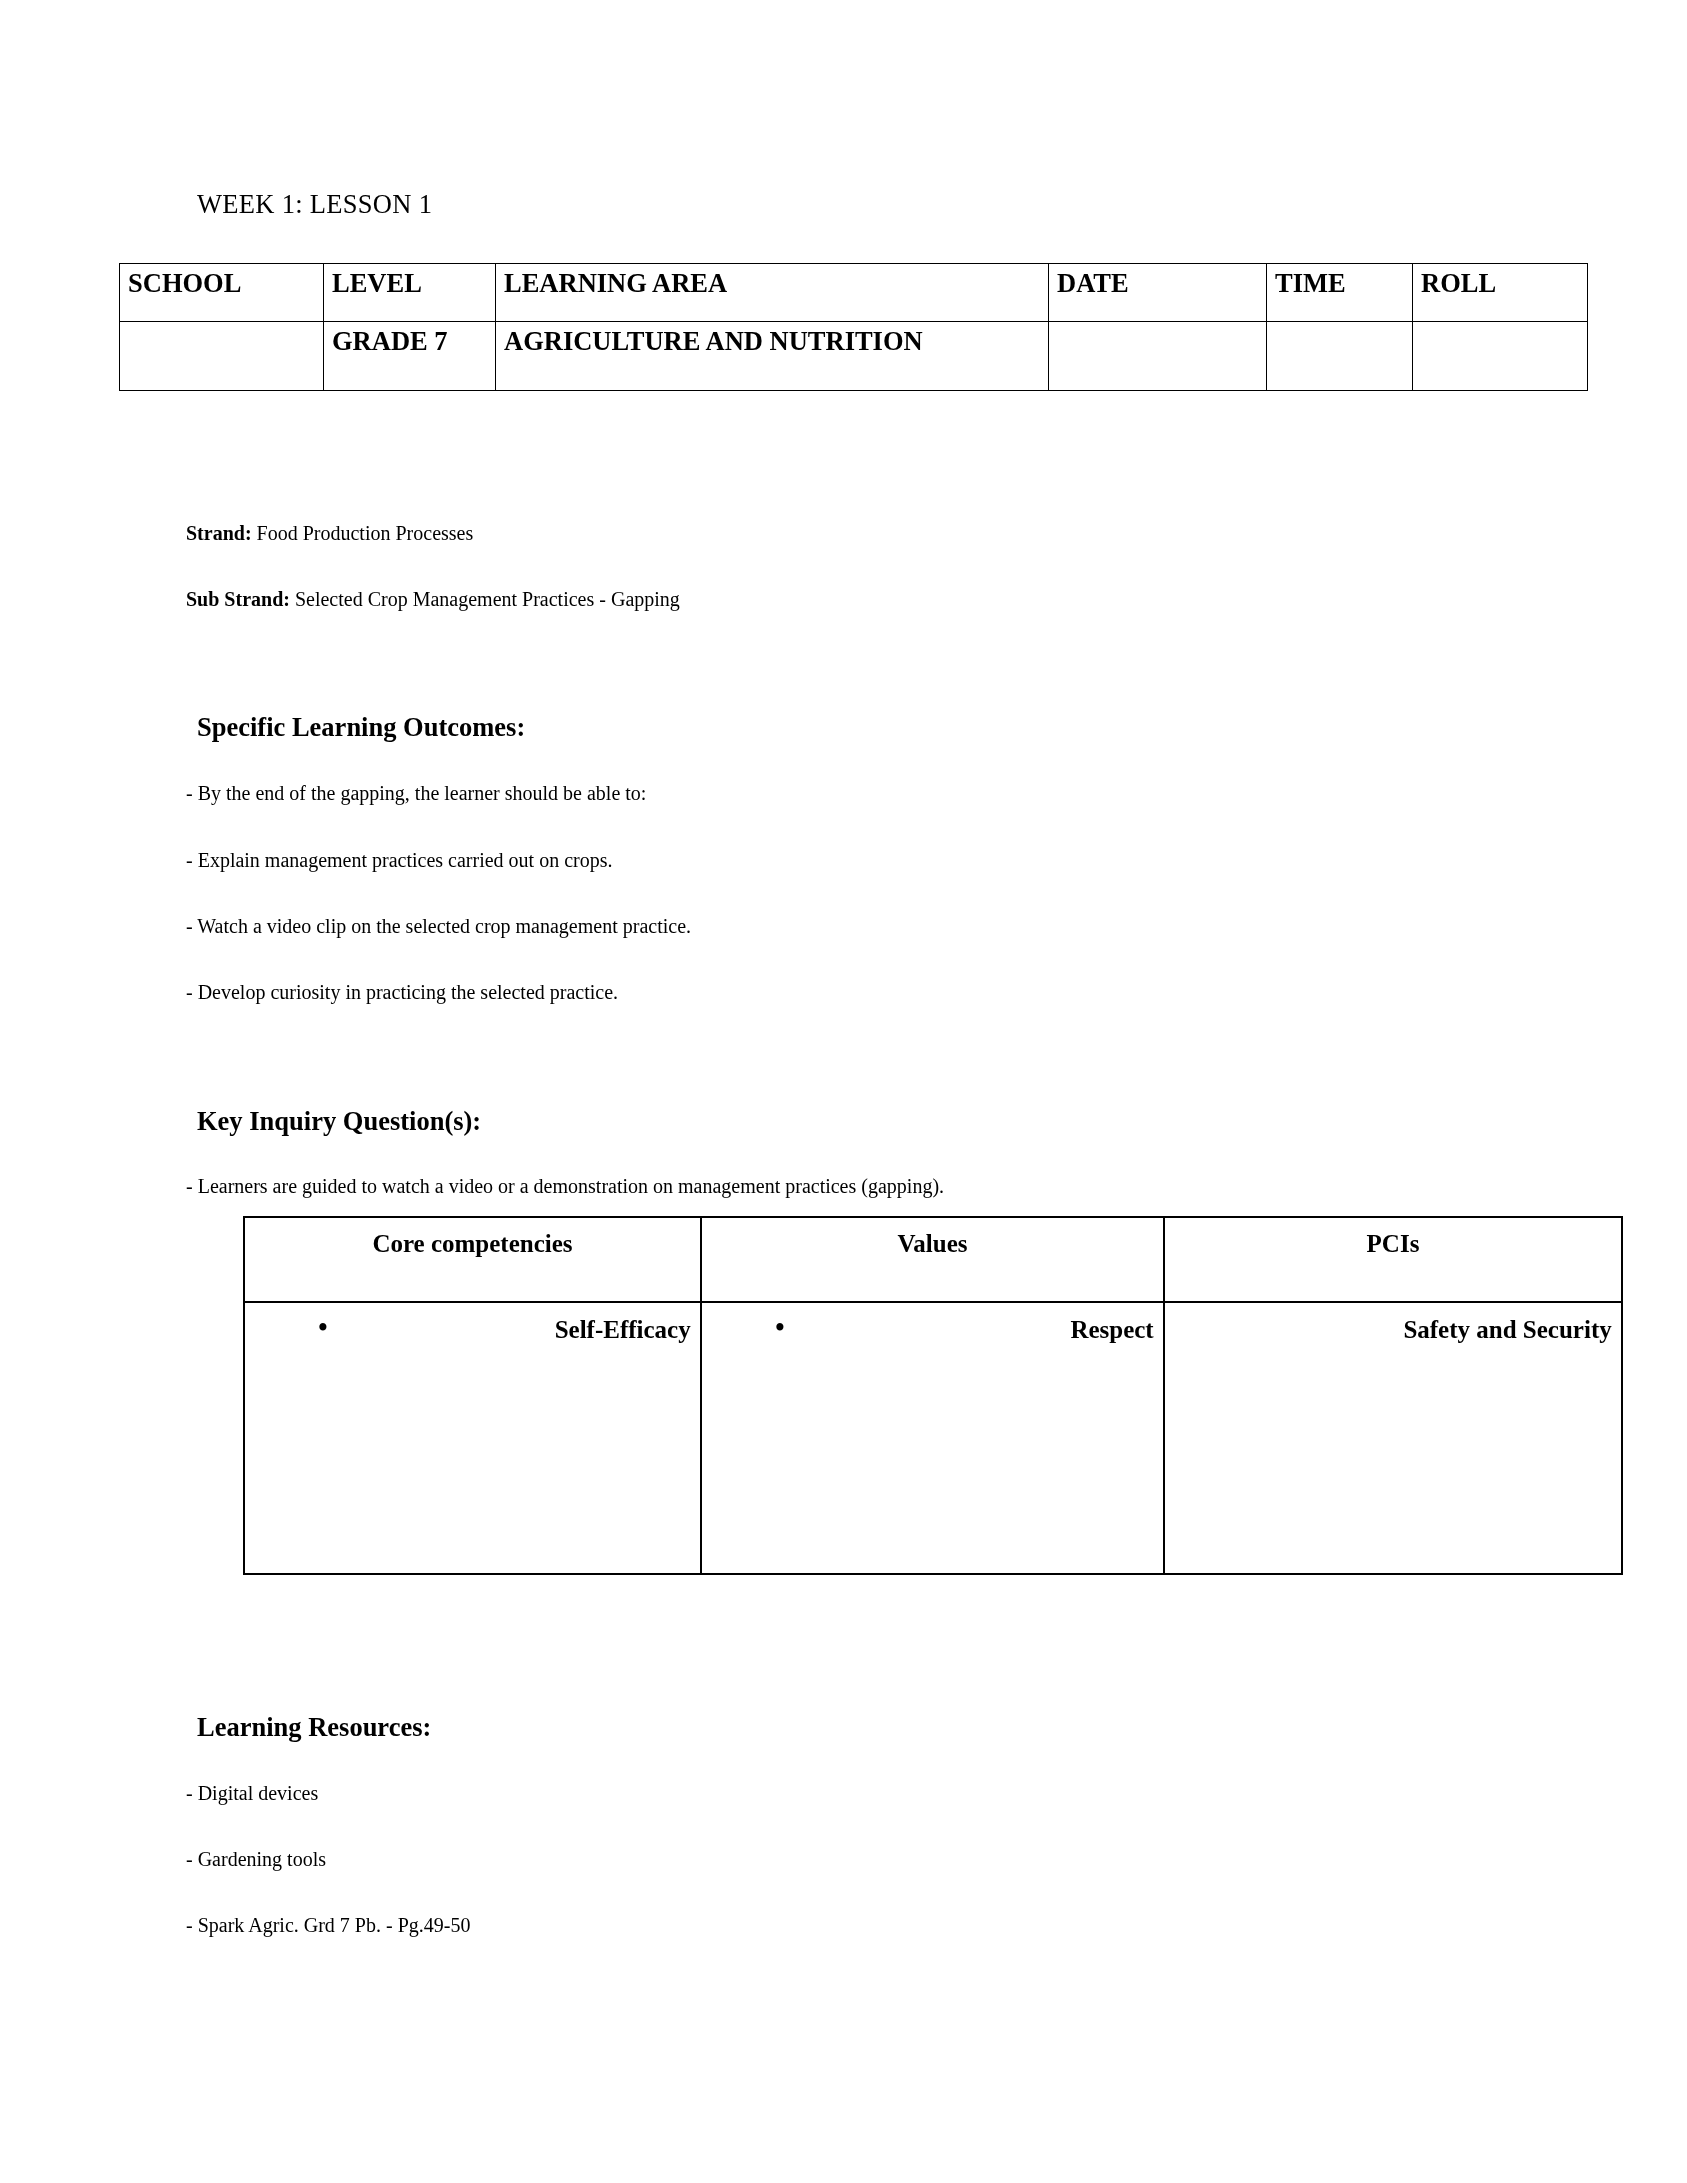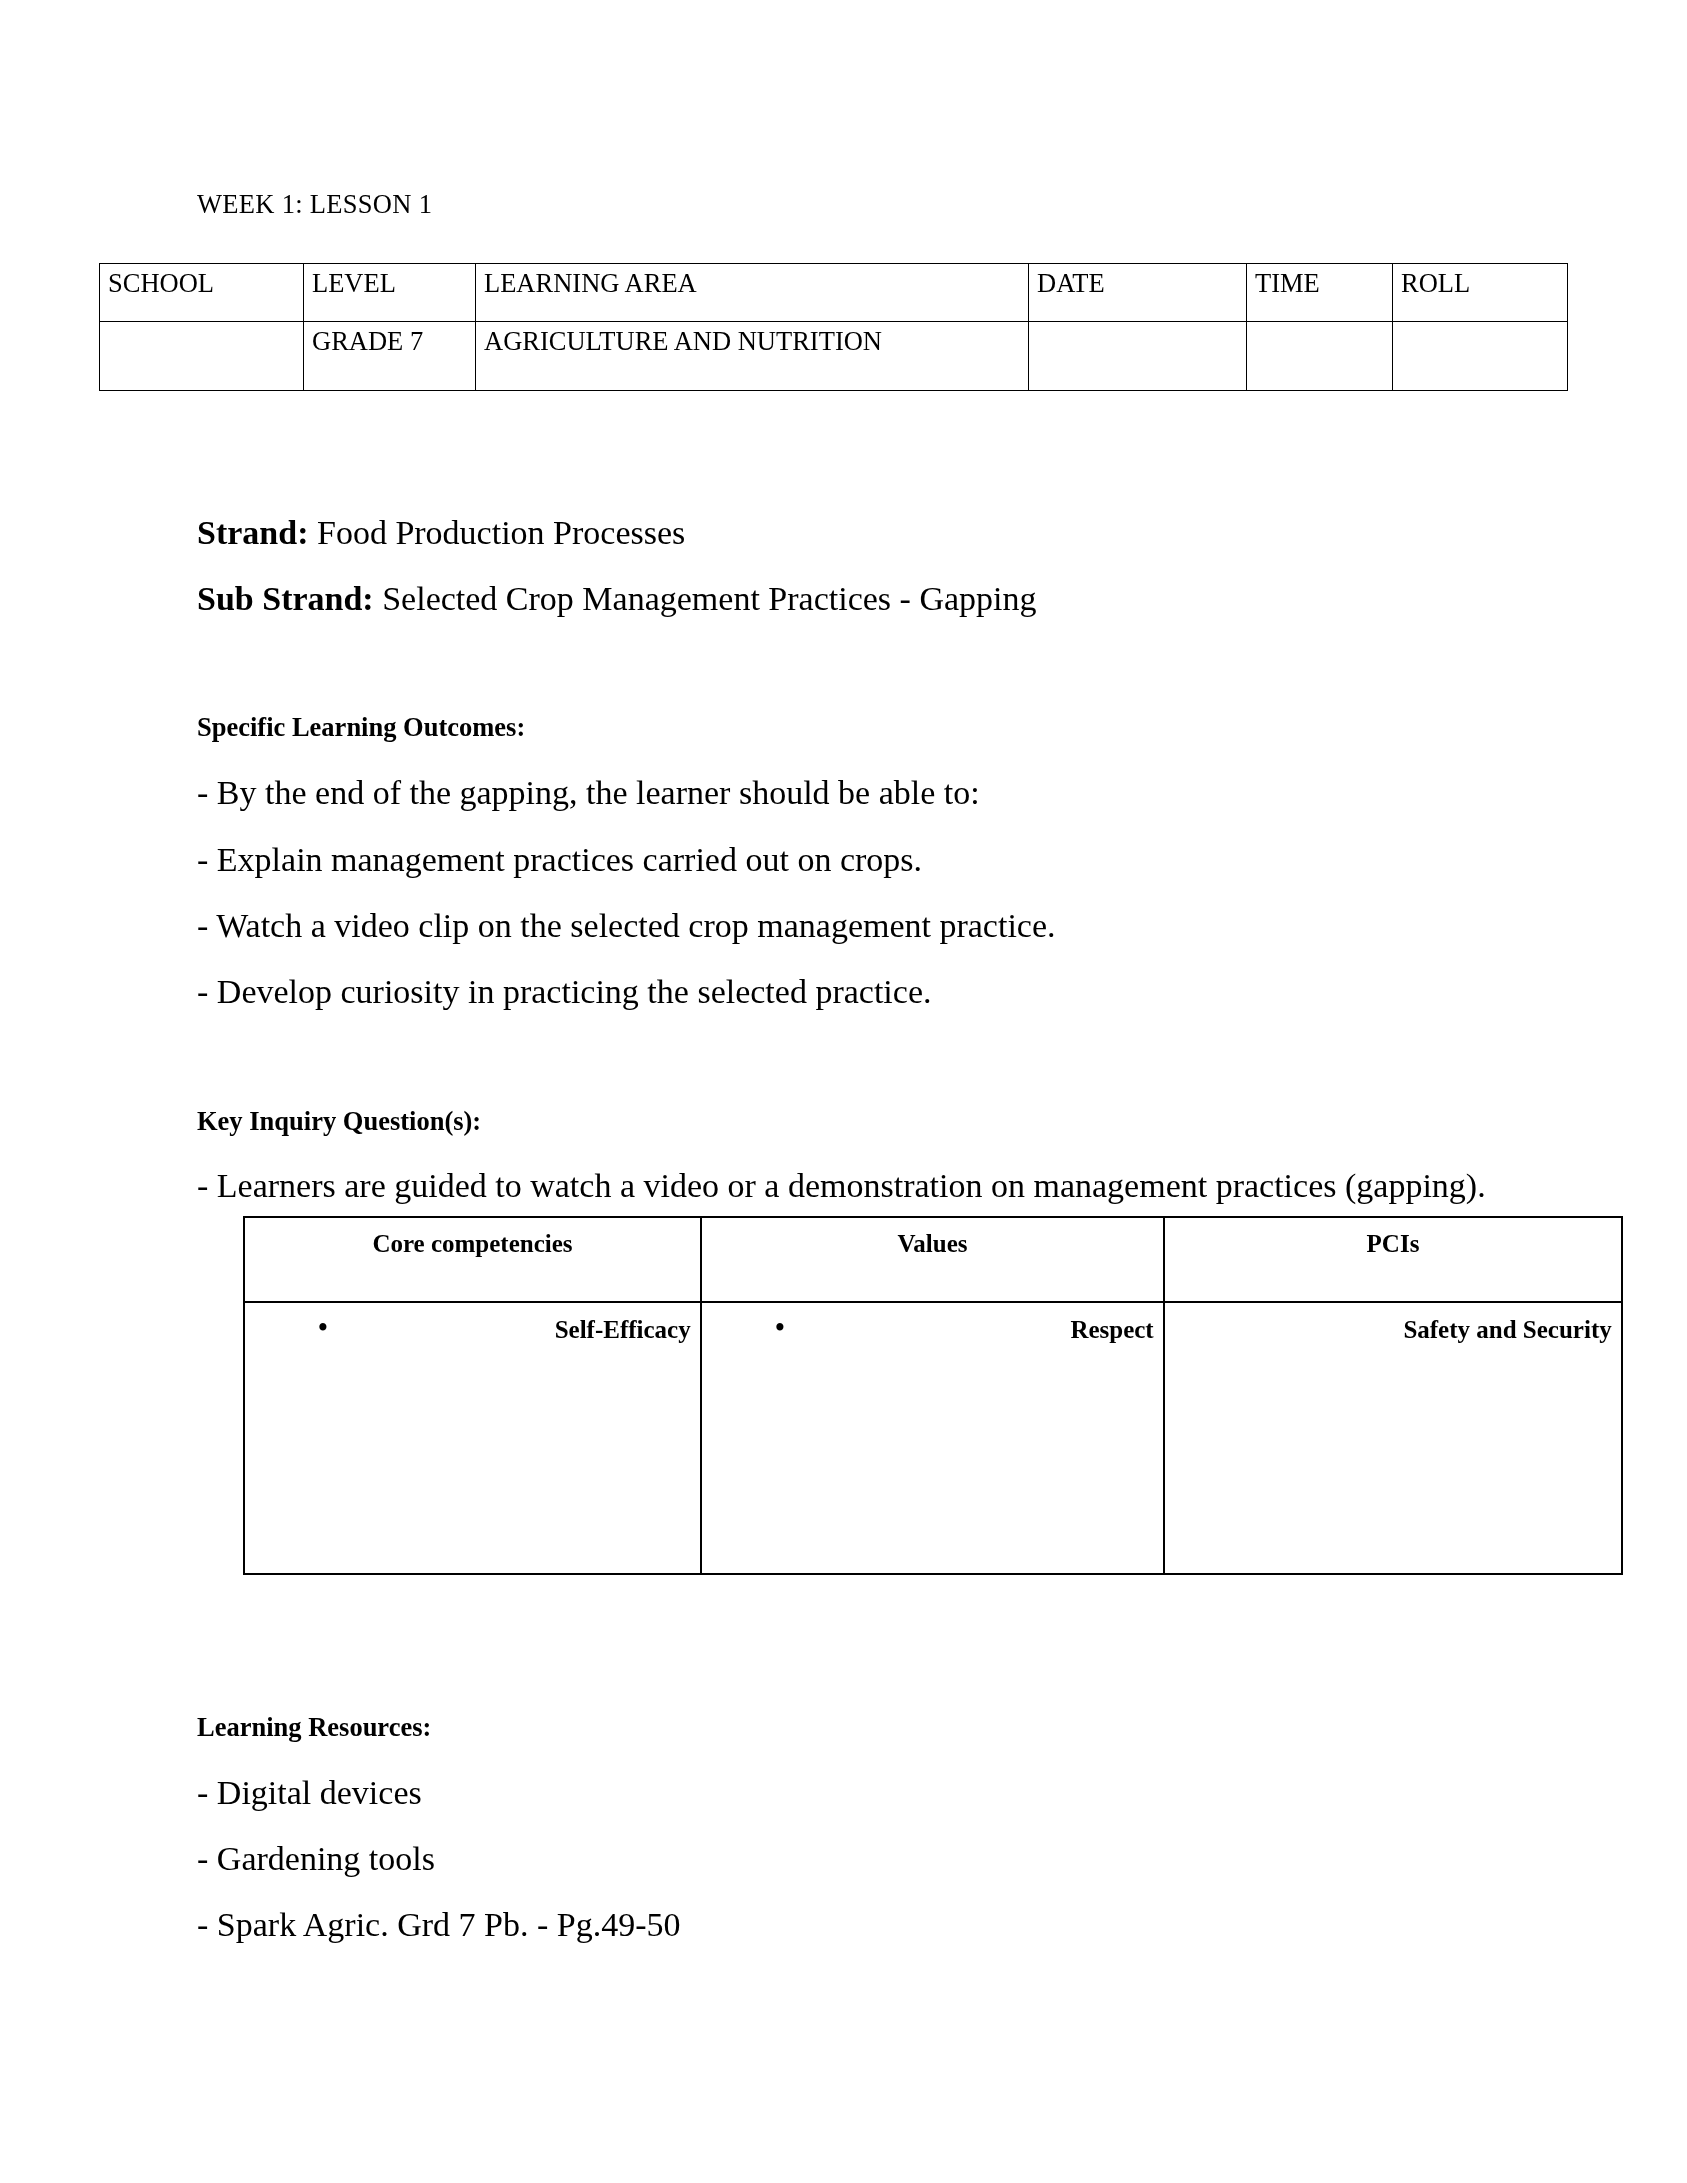--- a/index.html
+++ b/index.html
@@ -32,25 +32,26 @@
     top: 188px;
     font-size: 26.5px;
     line-height: 32px;
     letter-spacing: 0.3px;
     white-space: nowrap;
   }
 
   
   .info-table {
     position: absolute;
-    left: 99px;
+    left: 119px;
     top: 263px;
     width: 1467px;
     border-collapse: collapse;
     table-layout: fixed;
+    font-weight: bold;
   }
   .info-table td {
     border: 1.3px solid #000000;
     font-size: 26.5px;
     line-height: 30px;
     padding: 4px 6.6px 4px 8px;
     vertical-align: top;
     height: 52px;
     white-space: nowrap;
   }
@@ -60,22 +61,22 @@
   .col-school { width: 204px; }
   .col-level  { width: 172px; }
   .col-area   { width: 553px; }
   .col-date   { width: 218px; }
   .col-time   { width: 146px; }
   .col-roll   { width: 175px; }
 
   
   .para {
     position: absolute;
-    left: 197px;
-    font-size: 34px;
+    left: 186px;
+    font-size: 20px;
     line-height: 32px;
     white-space: nowrap;
   }
   .para b { font-weight: bold; }
   .heading-bold {
     position: absolute;
     left: 197px;
     font-size: 26.5px;
     line-height: 32px;
     font-weight: bold;

